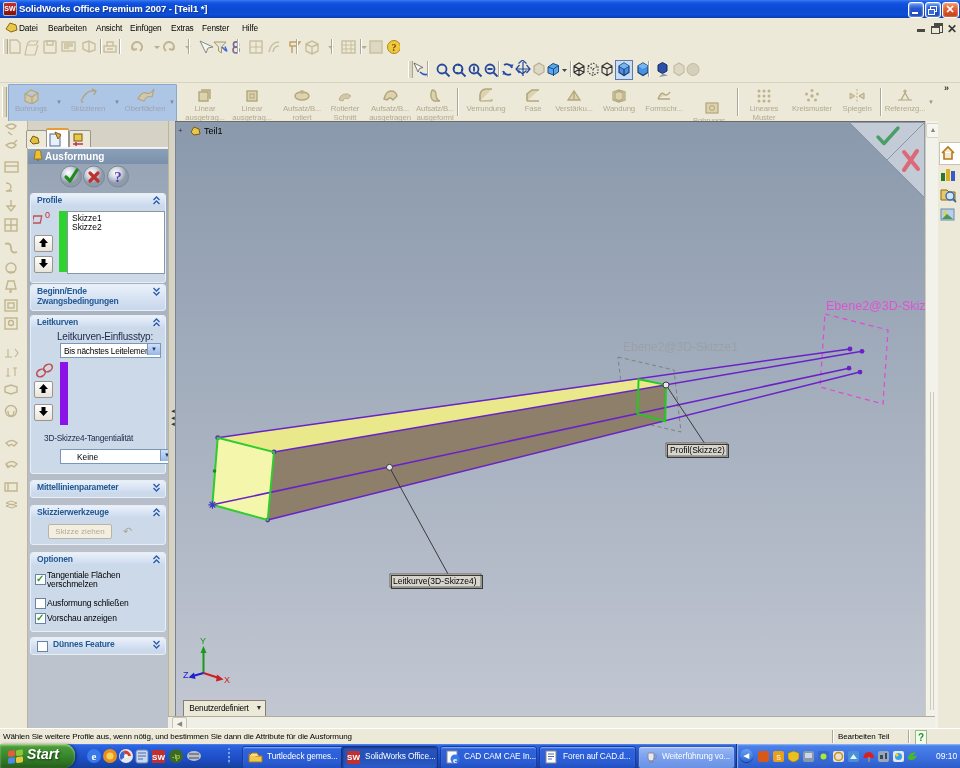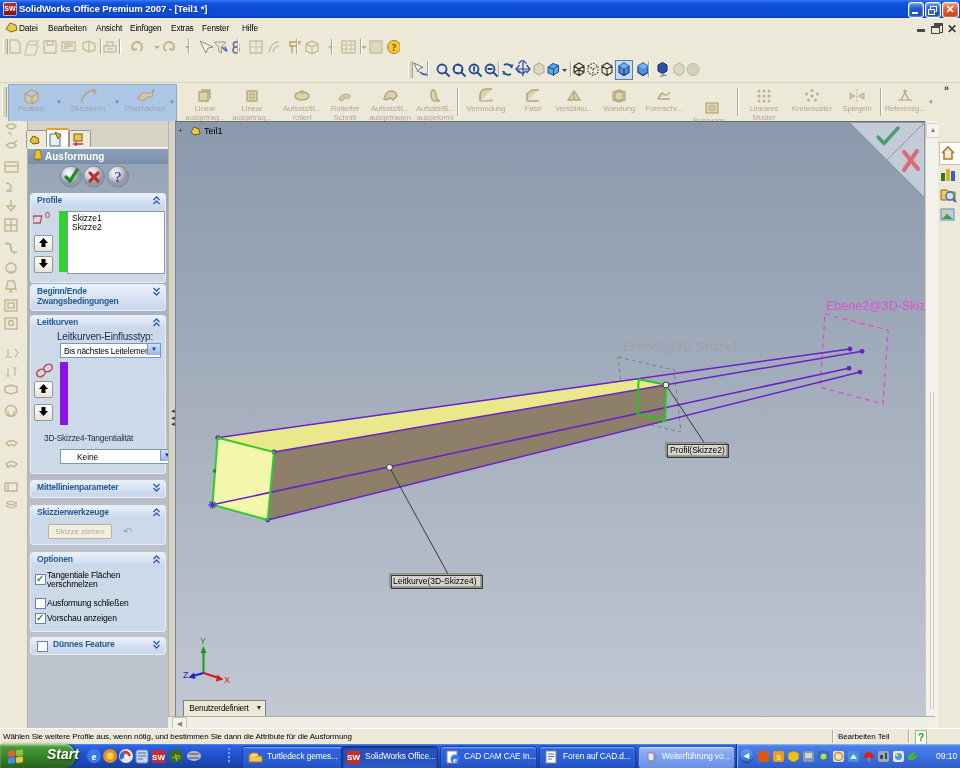--- a/index.html
+++ b/index.html
@@ -164,21 +164,21 @@
  <div class="tb-sep" style="left:648px;top:4px;height:16px;"></div>
 </div>
 
 <div class="a" id="cmdmgr" style="left:0;top:82px;width:960px;height:39px;background:#ece9d8;border-top:1px solid #d8d4c2;border-bottom:1px solid #a8a48e;">
  <div class="grip" style="left:2px;top:4px;height:30px;"></div>
  <div class="a" style="left:8px;top:1px;width:167px;height:36px;background:#aec6e6;border:1px solid #8aa8cc;border-radius:1px;"></div>
  <div class="cmbtn" style="left:9px;top:4px;width:44px;">
   <svg class="ic" width="20" height="17">
         <path d="M4 7 l6 -4 l7 3 v7 l-6 4 l-7 -3 z M4 7 l7 3 l6 -4 M11 10 v7" fill="#d2c8a8" stroke="#b0a684" stroke-width="1.2"></path>
       </svg>
-  <span style="color:#98a2b2;">Feature</span>
+  <span style="color:#98a2b2;">Bohrungs</span>
  </div>
  <div class="a" style="left:56px;top:16px;font-size:6px;color:#7a8aa0;">▼</div>
  <div class="cmbtn" style="left:66px;top:4px;width:44px;">
   <svg class="ic" width="20" height="17">
         <path d="M3 14 q6 -12 14 -10 M14 2 l4 2 l-2 4" fill="none" stroke="#b0a684" stroke-width="1.4"></path>
         <path d="M3 14 l4 1 l-4 1 z" fill="#b0a684"></path>
       </svg>
   <span style="color:#9aa4b4;">Skizzieren</span>
  </div>
  <div class="a" style="left:114px;top:16px;font-size:6px;color:#7a8aa0;">▼</div>
@@ -637,21 +637,21 @@
    background:linear-gradient(#7db860 0%,#4a9a3c 12%,#3a8a2e 45%,#2e7024 80%,#245c1c 100%);
    box-shadow:inset 0 1px 2px #a8d890, 2px 0 3px rgba(0,0,0,0.35);">
    <svg class="a" style="left:7px;top:4px;" width="17" height="16">
      <g transform="skewY(-6)">
       <rect x="1" y="3" width="7" height="6" rx="1.5" fill="#e85a3a"></rect>
       <rect x="9" y="3" width="7" height="6" rx="1.5" fill="#8ac83a"></rect>
       <rect x="1" y="10" width="7" height="6" rx="1.5" fill="#4a8ae8"></rect>
       <rect x="9" y="10" width="7" height="6" rx="1.5" fill="#e8c83a"></rect>
      </g>
    </svg>
-   <div class="a" style="left:27px;top:2px;font-size:14px;font-weight:bold;font-style:italic;color:#fff;text-shadow:1px 1px 2px #1a3a10;margin-left:20px;">Start</div>
+   <div class="a" style="left:27px;top:2px;font-size:14px;font-weight:bold;font-style:italic;color:#fff;text-shadow:1px 1px 2px #1a3a10;">Start</div>
  </div>
 
  <svg class="a" style="left:86px;top:4px;" width="124" height="17">
   <circle cx="8" cy="8" r="7" fill="#3a7ae8"></circle>
       <text x="8" y="12" text-anchor="middle" font-size="11" font-weight="bold" fill="#fff" font-family="Liberation Serif,serif">e</text>
   <circle cx="24" cy="8" r="7" fill="#e89018"></circle>
       <circle cx="24" cy="8" r="3.5" fill="#f8d060"></circle>
   <circle cx="40" cy="8" r="7" fill="#e8e8e8"></circle>
       <path d="M37 3 A6 6 0 0 1 45 8 L40 8 Z" fill="#d84028"></path>
       <path d="M35 12 A6 6 0 0 1 37 3 L40 8 Z" fill="#3868d8"></path>

